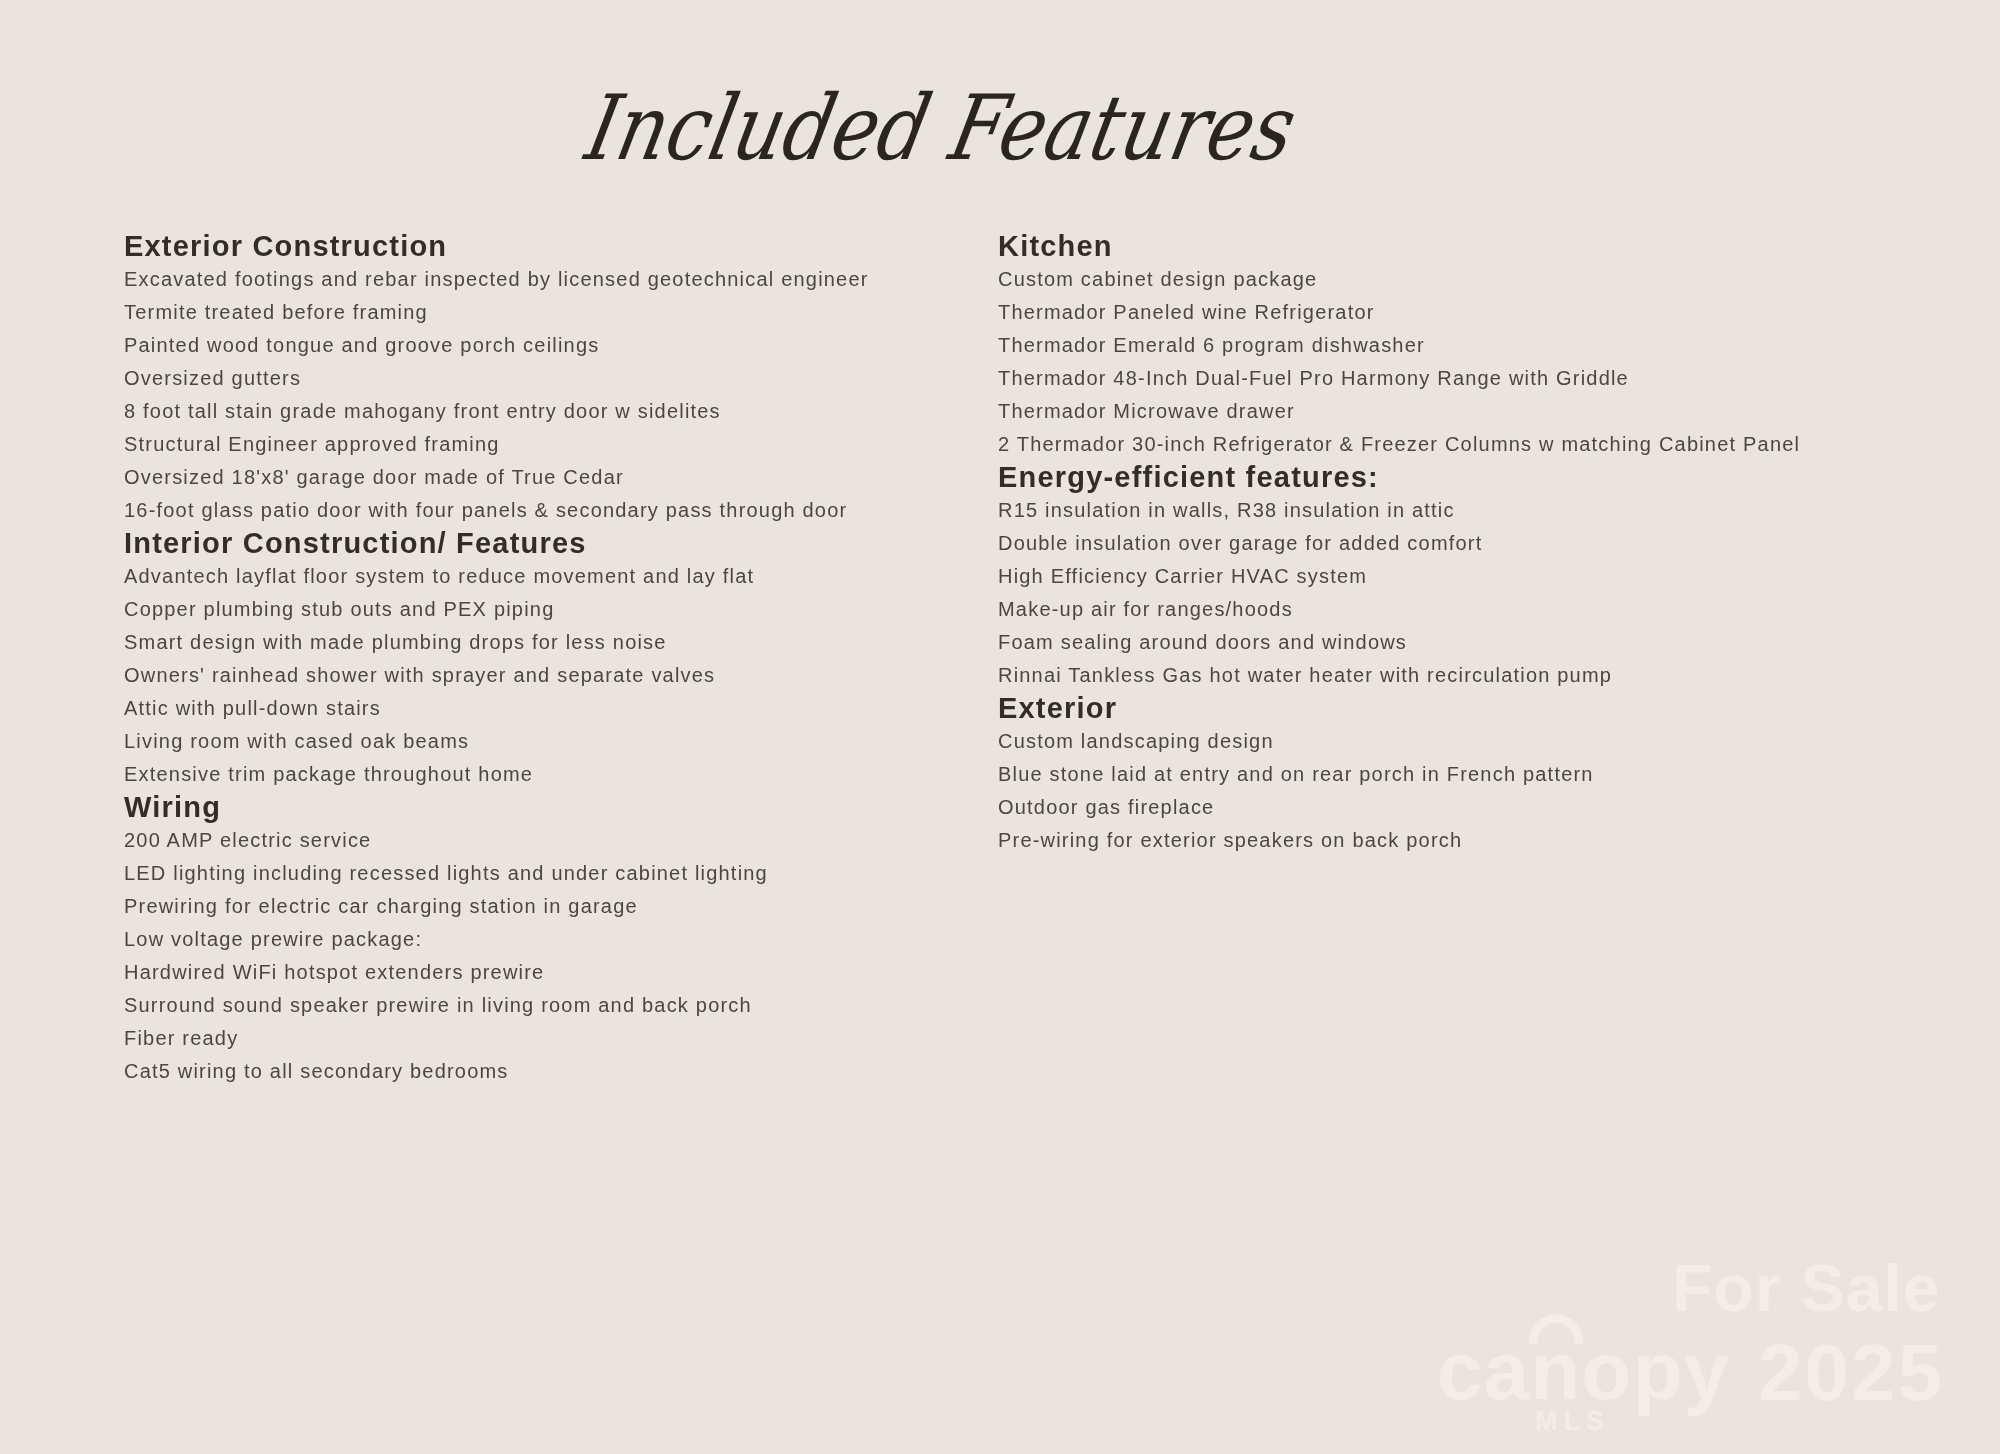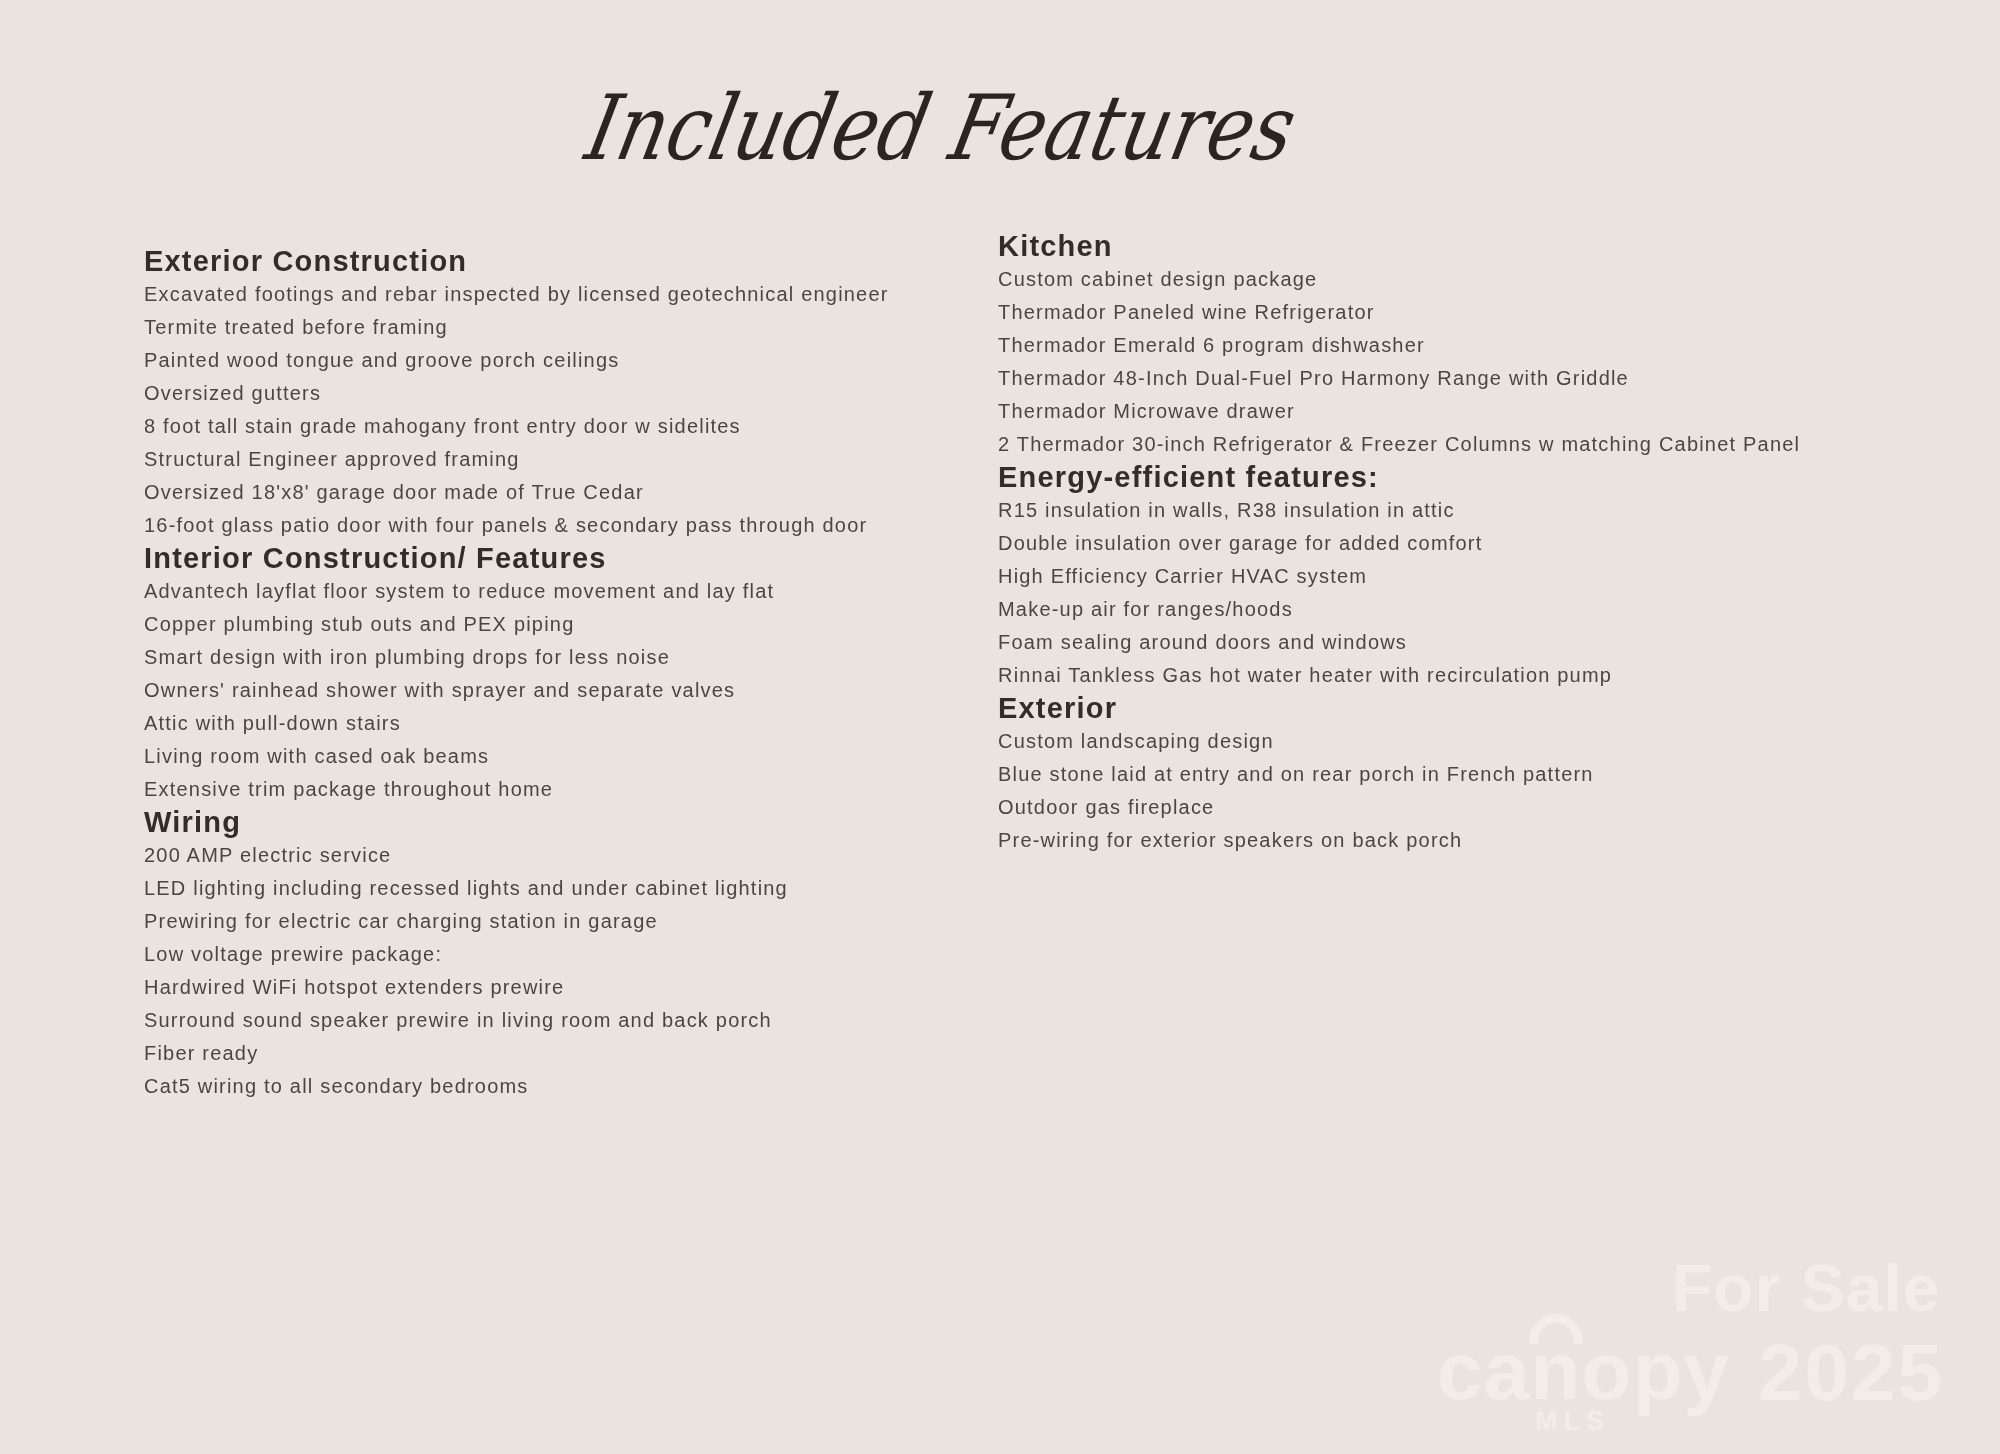--- a/index.html
+++ b/index.html
@@ -40,21 +40,21 @@
   .columns {
     position: absolute;
     top: 230px;
     left: 0;
     width: 100%;
   }
   .column {
     position: absolute;
     top: 0;
   }
-  .column.left  { left: 144px;  width: 880px; margin-top: 15px; }
+  .column.left  { left: 124px;  width: 880px; }
   .column.right { left: 998px; width: 895px; }
   .feature-heading {
     font-size: 29px;
     line-height: 33px;
     font-weight: bold;
     color: #332d27;
     letter-spacing: 1.2px;
   }
   .feature-item {
     font-size: 20px;
@@ -132,21 +132,21 @@
         <div class="feature-item">Termite treated before framing</div>
         <div class="feature-item">Painted wood tongue and groove porch ceilings</div>
         <div class="feature-item">Oversized gutters</div>
         <div class="feature-item">8 foot tall stain grade mahogany front entry door w sidelites</div>
         <div class="feature-item">Structural Engineer approved framing</div>
         <div class="feature-item">Oversized 18'x8' garage door made of True Cedar</div>
         <div class="feature-item">16-foot glass patio door with four panels &amp; secondary pass through door</div>
         <div class="feature-heading">Interior Construction/ Features</div>
         <div class="feature-item">Advantech layflat floor system to reduce movement and lay flat</div>
         <div class="feature-item">Copper plumbing stub outs and PEX piping</div>
-        <div class="feature-item">Smart design with iron plumbing drops for less noise</div>
+        <div class="feature-item">Smart design with made plumbing drops for less noise</div>
         <div class="feature-item">Owners' rainhead shower with sprayer and separate valves</div>
         <div class="feature-item">Attic with pull-down stairs</div>
         <div class="feature-item">Living room with cased oak beams</div>
         <div class="feature-item">Extensive trim package throughout home</div>
         <div class="feature-heading">Wiring</div>
         <div class="feature-item">200 AMP electric service</div>
         <div class="feature-item">LED lighting including recessed lights and under cabinet lighting</div>
         <div class="feature-item">Prewiring for electric car charging station in garage</div>
         <div class="feature-item">Low voltage prewire package:</div>
         <div class="feature-item">Hardwired WiFi hotspot extenders prewire</div>

